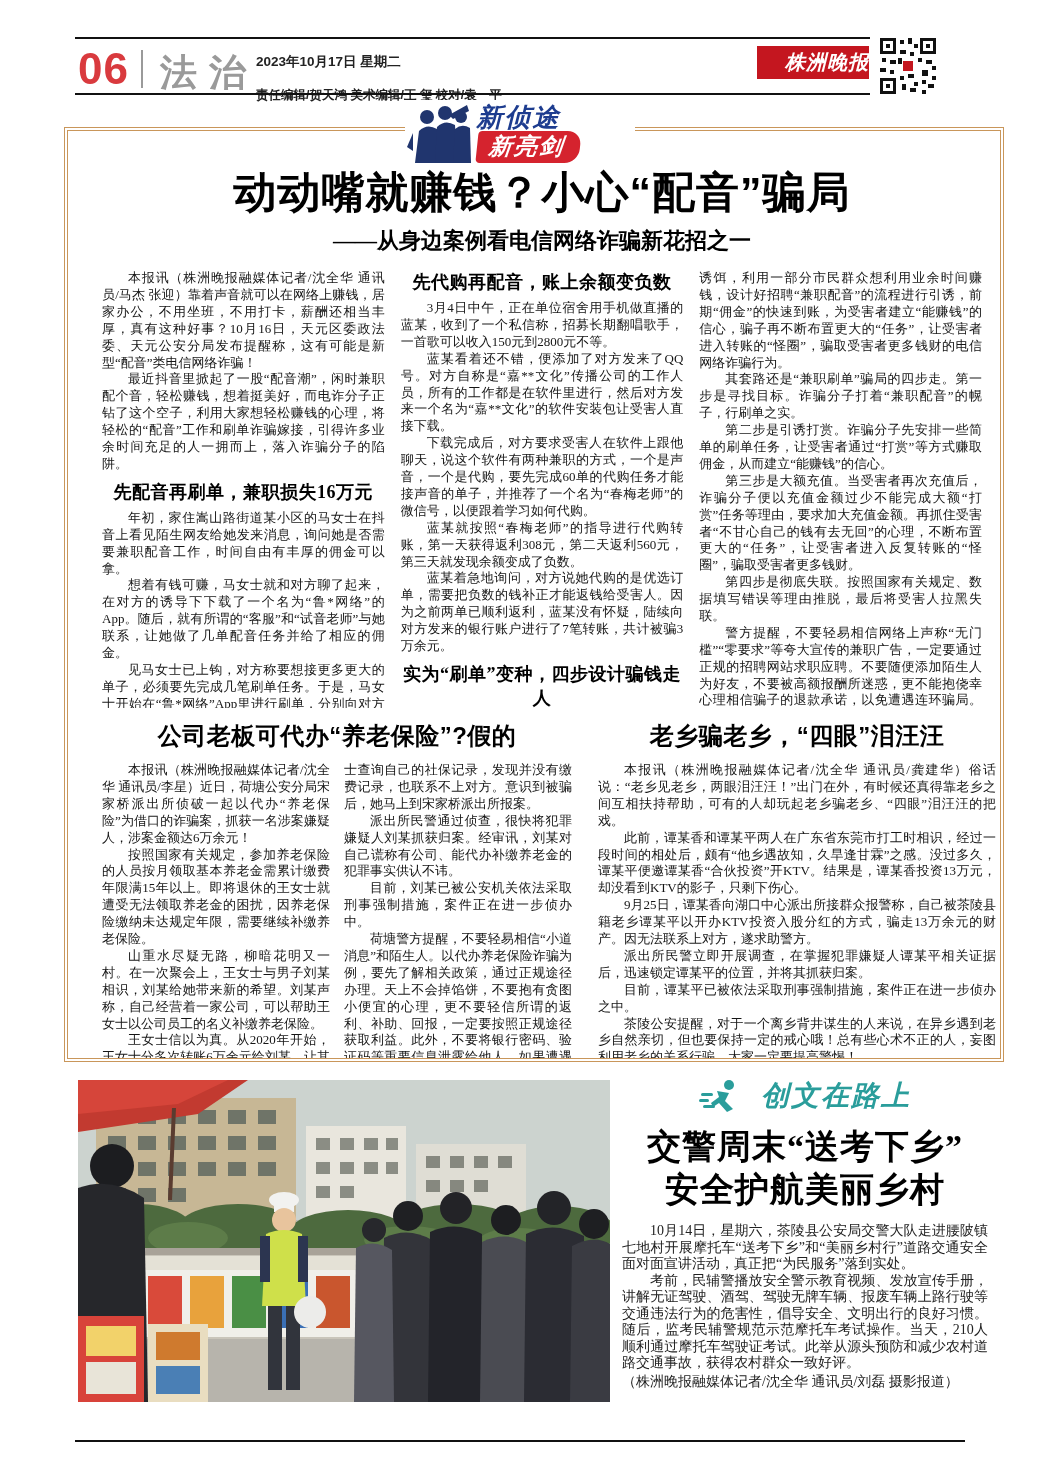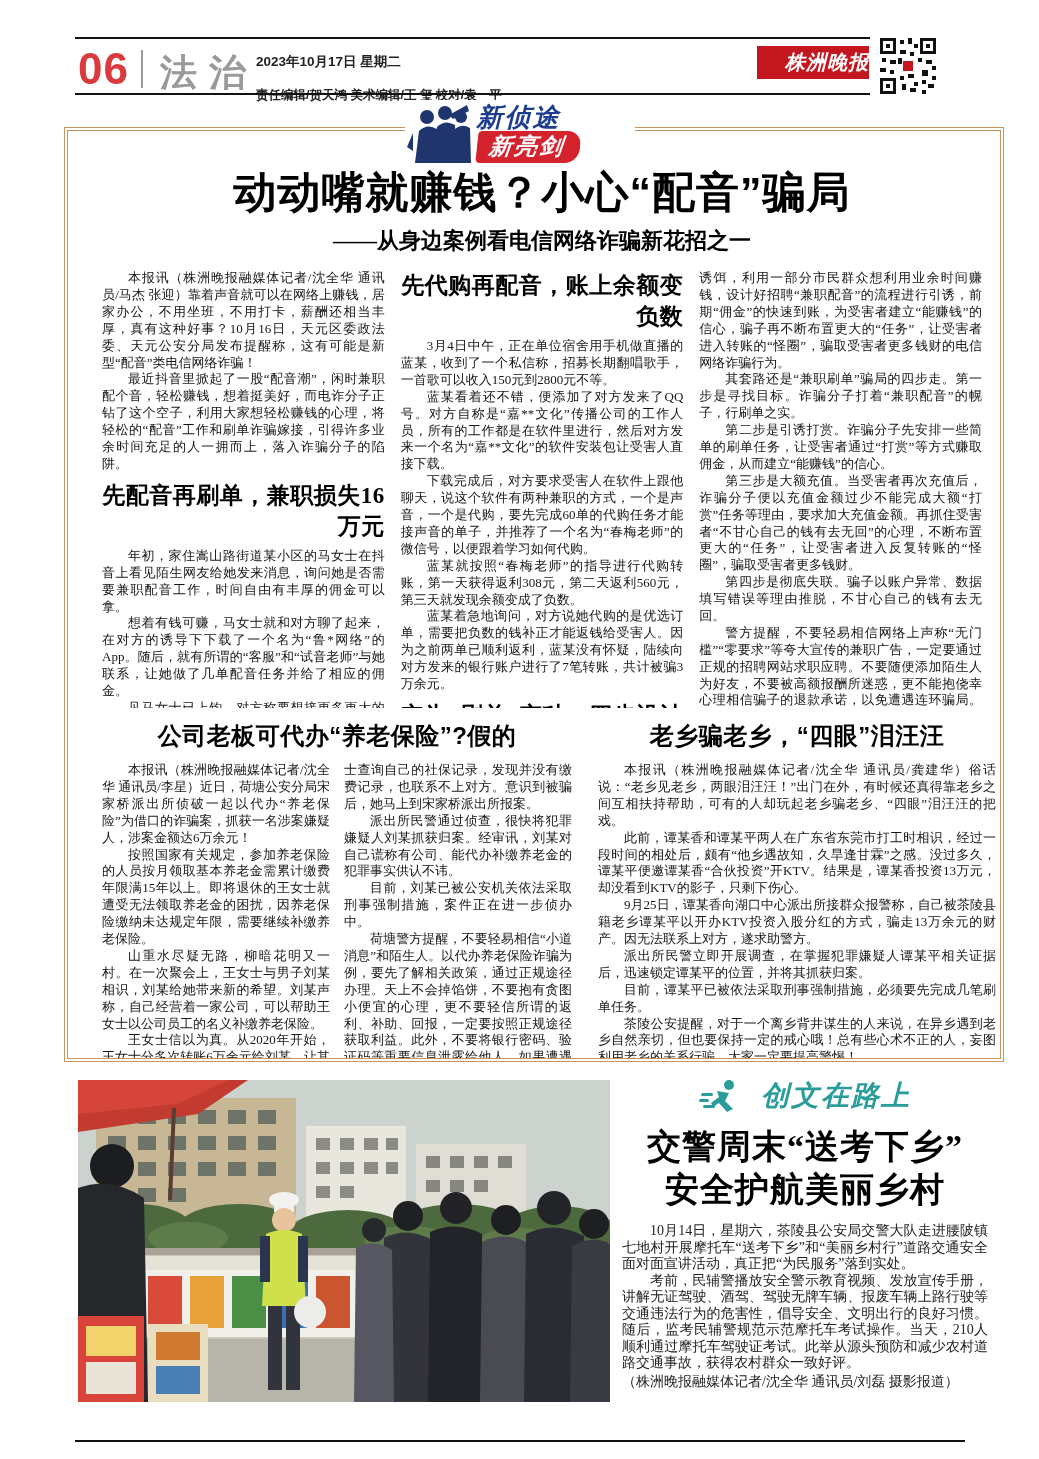--- a/index.html
+++ b/index.html
@@ -41,22 +41,22 @@
 
   .main-headline { margin-top:39px; text-align:center; font-family:"Liberation Sans",sans-serif;
     font-weight:900; font-size:43px; letter-spacing:1px; color:#000; line-height:1.05; }
   .main-subhead { margin-top:11px; text-align:center; font-family:"Liberation Serif",serif;
     font-weight:bold; font-size:22px; color:#000; }
 
   .cols { display:flex; gap:16px; margin:14px 18px 0 18px; height:438px; overflow:hidden; }
   .col { flex:1 1 0; overflow:hidden; }
   .para { font-size:13px; line-height:1.3; text-align:justify; text-indent:2em; color:#151515; }
   .para.cont { text-indent:0; }
-  .sec-head { font-family:"Liberation Serif",serif; font-weight:bold; font-size:23px;
-    text-align:right; margin:7px 0 6px 0; color:#000; letter-spacing:0.5px; }
+  .sec-head { font-family:"Liberation Serif",serif; font-weight:bold; font-size:18px;
+    text-align:center; margin:7px 0 6px 0; color:#000; letter-spacing:0.5px; }
   .sec-head.first { margin-top:0; }
 
   .sub-row { display:flex; gap:26px; margin:12px 4px 0 18px;justify-content:center; }
   .sub-left { flex:0 0 470px; }
   .sub-right { flex:1 1 auto; }
   .sub-headline { text-align:center; font-family:"Liberation Sans",sans-serif; font-weight:900;
     font-size:24px; color:#000; margin-bottom:10px; letter-spacing:0.5px; }
   .sub-cols { display:flex; gap:14px; height:302px; overflow:hidden; }
   .sub-col { flex:1 1 0; overflow:hidden; }
   .sub-single { height:302px; overflow:hidden; }
@@ -182,21 +182,21 @@
           </div>
         <div class="sec-head">实为“刷单”变种，四步设计骗钱走人</div>
 
       </div>
       <div class="col">
         <p class="para cont">诱饵，利用一部分市民群众想利用业余时间赚钱，设计好招聘“兼职配音”的流程进行引诱，前期“佣金”的快速到账，为受害者建立“能赚钱”的信心，骗子再不断布置更大的“任务”，让受害者进入转账的“怪圈”，骗取受害者更多钱财的电信网络诈骗行为。</p>
         <div>
             <p class="para">其套路还是“兼职刷单”骗局的四步走。第一步是寻找目标。诈骗分子打着“兼职配音”的幌子，行刷单之实。</p>
             <p class="para">第二步是引诱打赏。诈骗分子先安排一些简单的刷单任务，让受害者通过“打赏”等方式赚取佣金，从而建立“能赚钱”的信心。</p>
             <p class="para">第三步是大额充值。当受害者再次充值后，诈骗分子便以充值金额过少不能完成大额“打赏”任务等理由，要求加大充值金额。再抓住受害者“不甘心自己的钱有去无回”的心理，不断布置更大的“任务”，让受害者进入反复转账的“怪圈”，骗取受害者更多钱财。</p>
-            <p class="para">第四步是彻底失联。骗子以账户异常、数据填写错误等理由推脱，不甘心自己的钱有去无回。</p>
+            <p class="para">第四步是彻底失联。按照国家有关规定、数据填写错误等理由推脱，最后将受害人拉黑失联。</p>
             <p class="para">警方提醒，不要轻易相信网络上声称“无门槛”“零要求”等夸大宣传的兼职广告，一定要通过正规的招聘网站求职应聘。不要随便添加陌生人为好友，不要被高额报酬所迷惑，更不能抱侥幸心理相信骗子的退款承诺，以免遭遇连环骗局。如遇受骗，第一时间拨打96110进行报警求助。</p>
           </div>
       </div>
     </div>
 
     <div class="sub-row">
       <div class="sub-left">
         <div class="sub-headline">公司老板可代办“养老保险”?假的</div>
         <div class="sub-cols">
           <div class="sub-col">
@@ -218,21 +218,21 @@
         </div>
       </div>
       <div class="sub-right">
         <div class="sub-headline">老乡骗老乡，“四眼”泪汪汪</div>
         <div class="sub-single">
           <div>
               <p class="para">本报讯（株洲晚报融媒体记者/沈全华 通讯员/龚建华）俗话说：“老乡见老乡，两眼泪汪汪！”出门在外，有时候还真得靠老乡之间互相扶持帮助，可有的人却玩起老乡骗老乡、“四眼”泪汪汪的把戏。</p>
               <p class="para">此前，谭某香和谭某平两人在广东省东莞市打工时相识，经过一段时间的相处后，颇有“他乡遇故知，久旱逢甘霖”之感。没过多久，谭某平便邀谭某香“合伙投资”开KTV。结果是，谭某香投资13万元，却没看到KTV的影子，只剩下伤心。</p>
               <p class="para">9月25日，谭某香向湖口中心派出所接群众报警称，自己被茶陵县籍老乡谭某平以开办KTV投资入股分红的方式，骗走13万余元的财产。因无法联系上对方，遂求助警方。</p>
               <p class="para">派出所民警立即开展调查，在掌握犯罪嫌疑人谭某平相关证据后，迅速锁定谭某平的位置，并将其抓获归案。</p>
-              <p class="para">目前，谭某平已被依法采取刑事强制措施，必须要先完成几笔刷单任务。</p>
+              <p class="para">目前，谭某平已被依法采取刑事强制措施，案件正在进一步侦办之中。</p>
               <p class="para">茶陵公安提醒，对于一个离乡背井谋生的人来说，在异乡遇到老乡自然亲切，但也要保持一定的戒心哦！总有些心术不正的人，妄图利用老乡的关系行骗，大家一定要提高警惕！</p>
             </div>
         </div>
       </div>
     </div>
   </div>
 
   <svg class="photo" viewBox="0 0 532 322">
 
     <rect x="0" y="0" width="532" height="140" fill="#ccd3cf"></rect>

